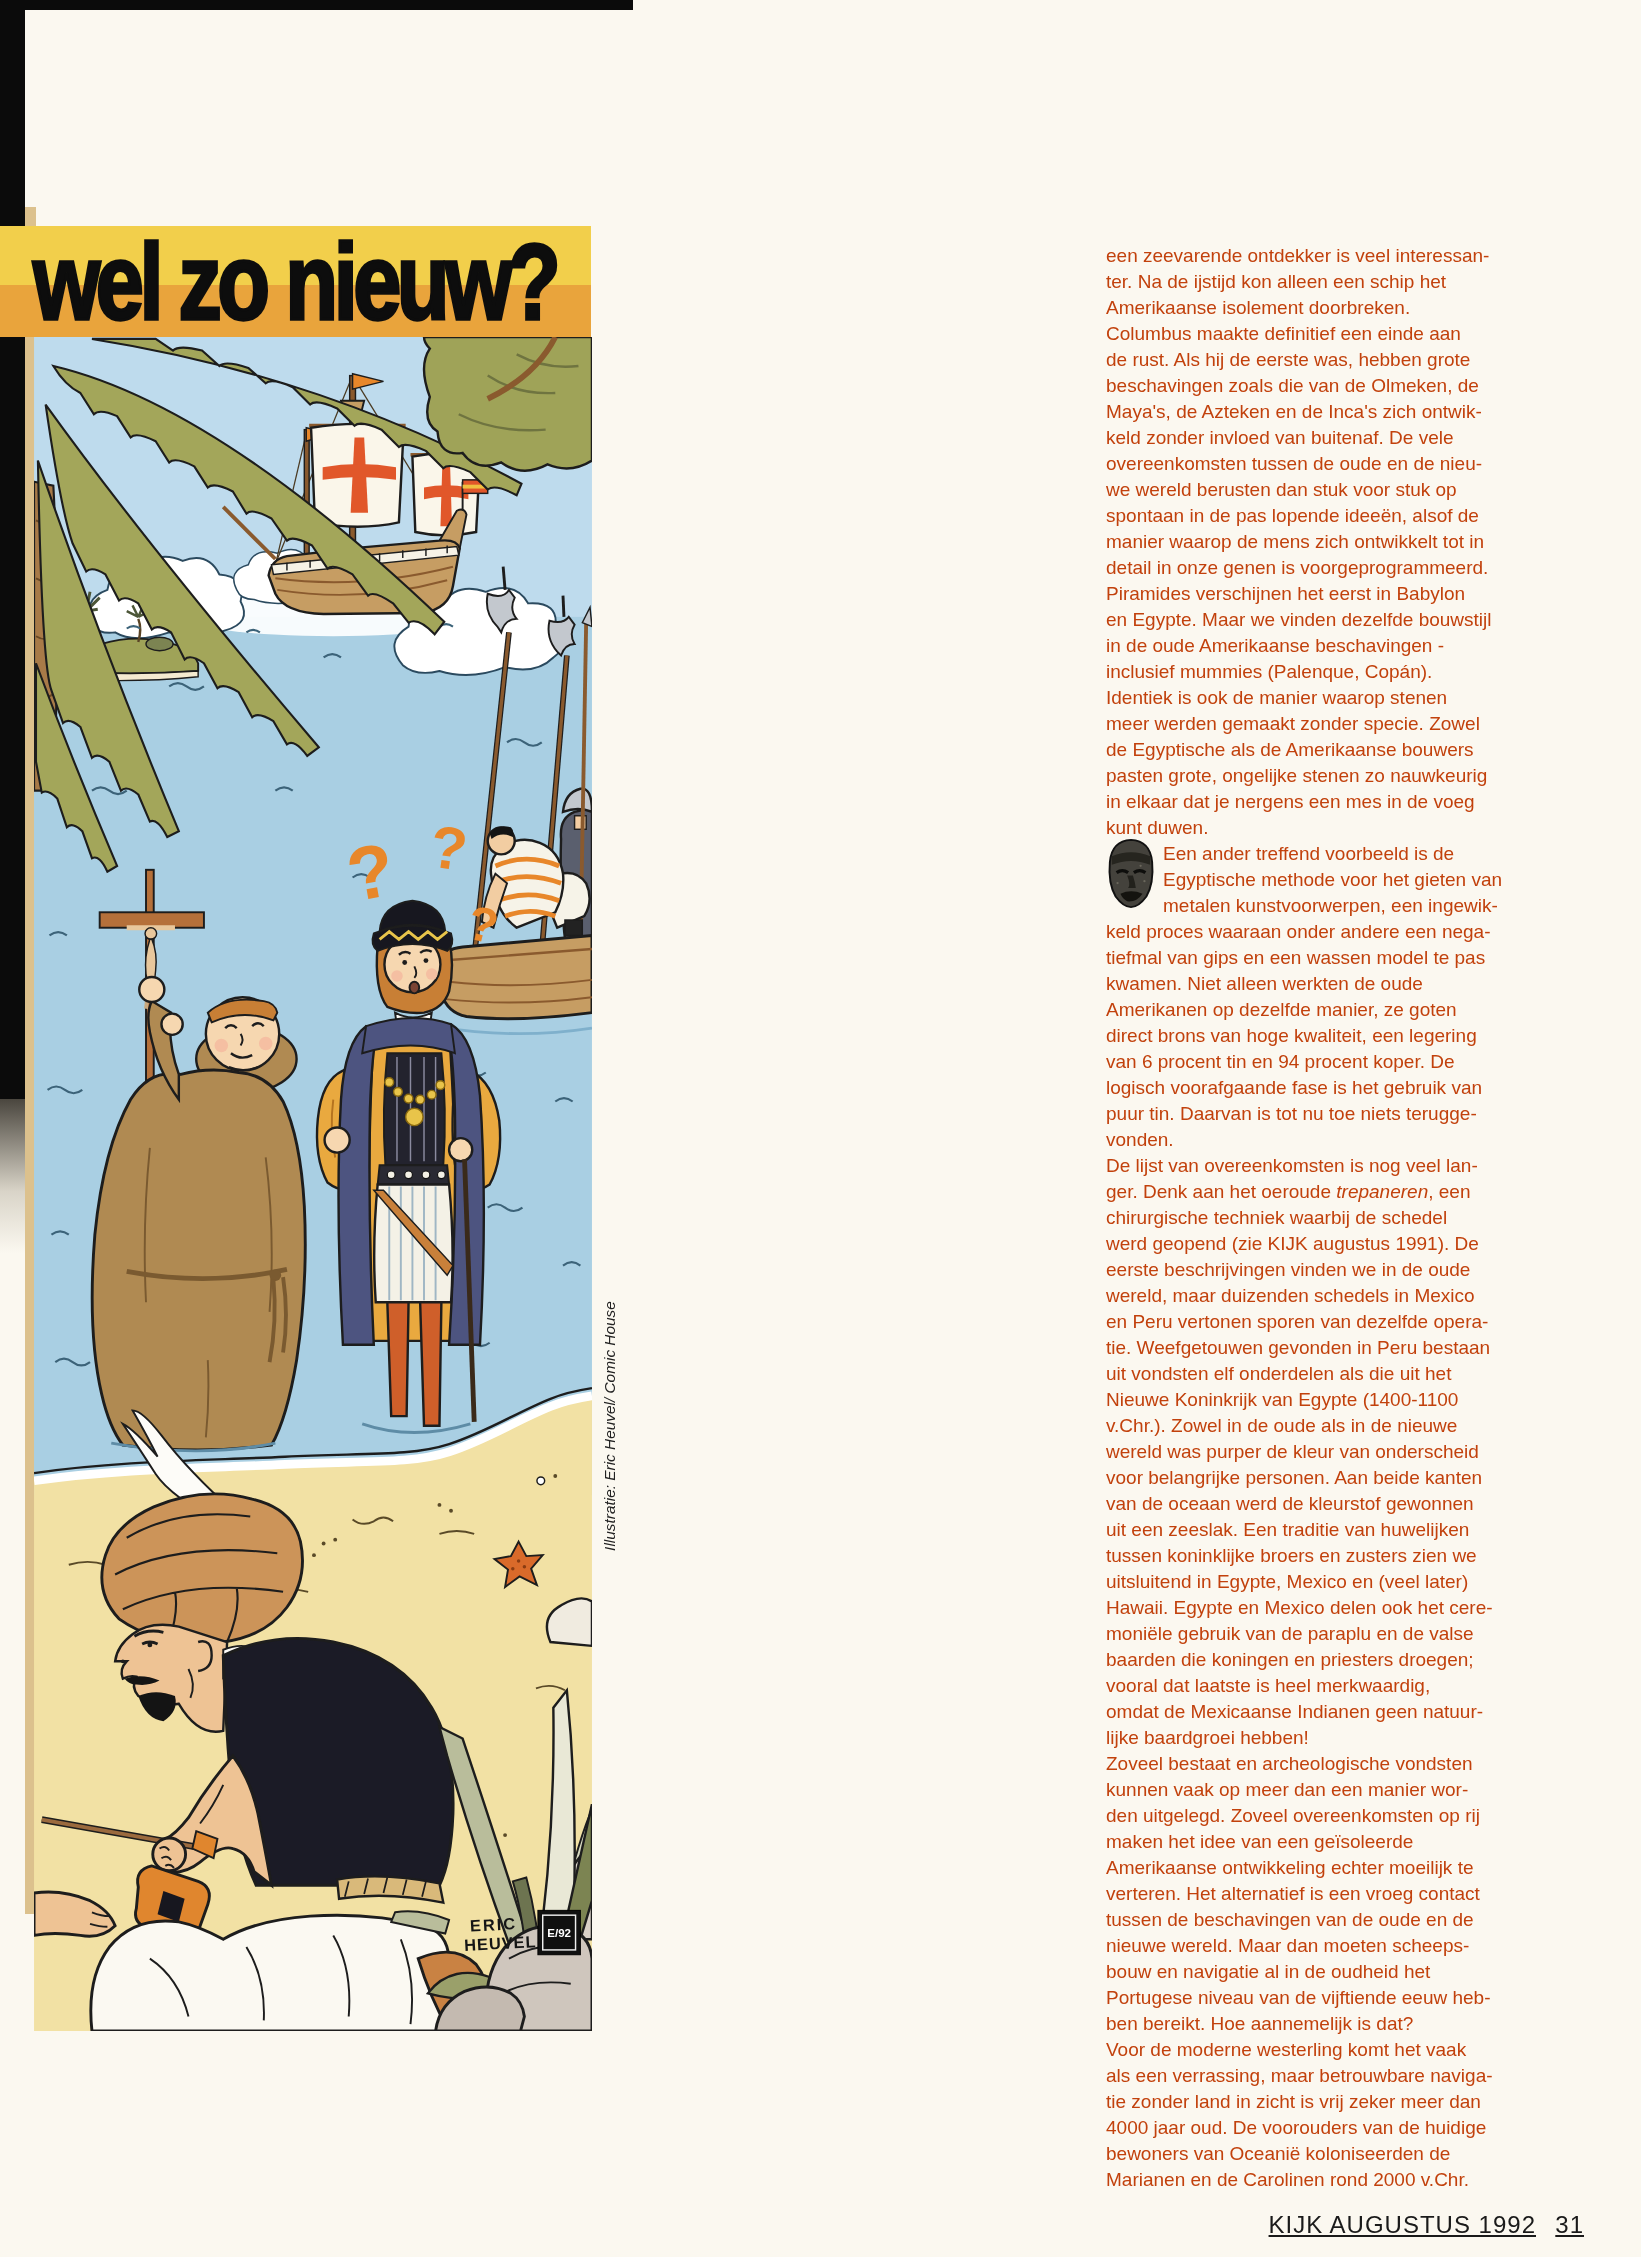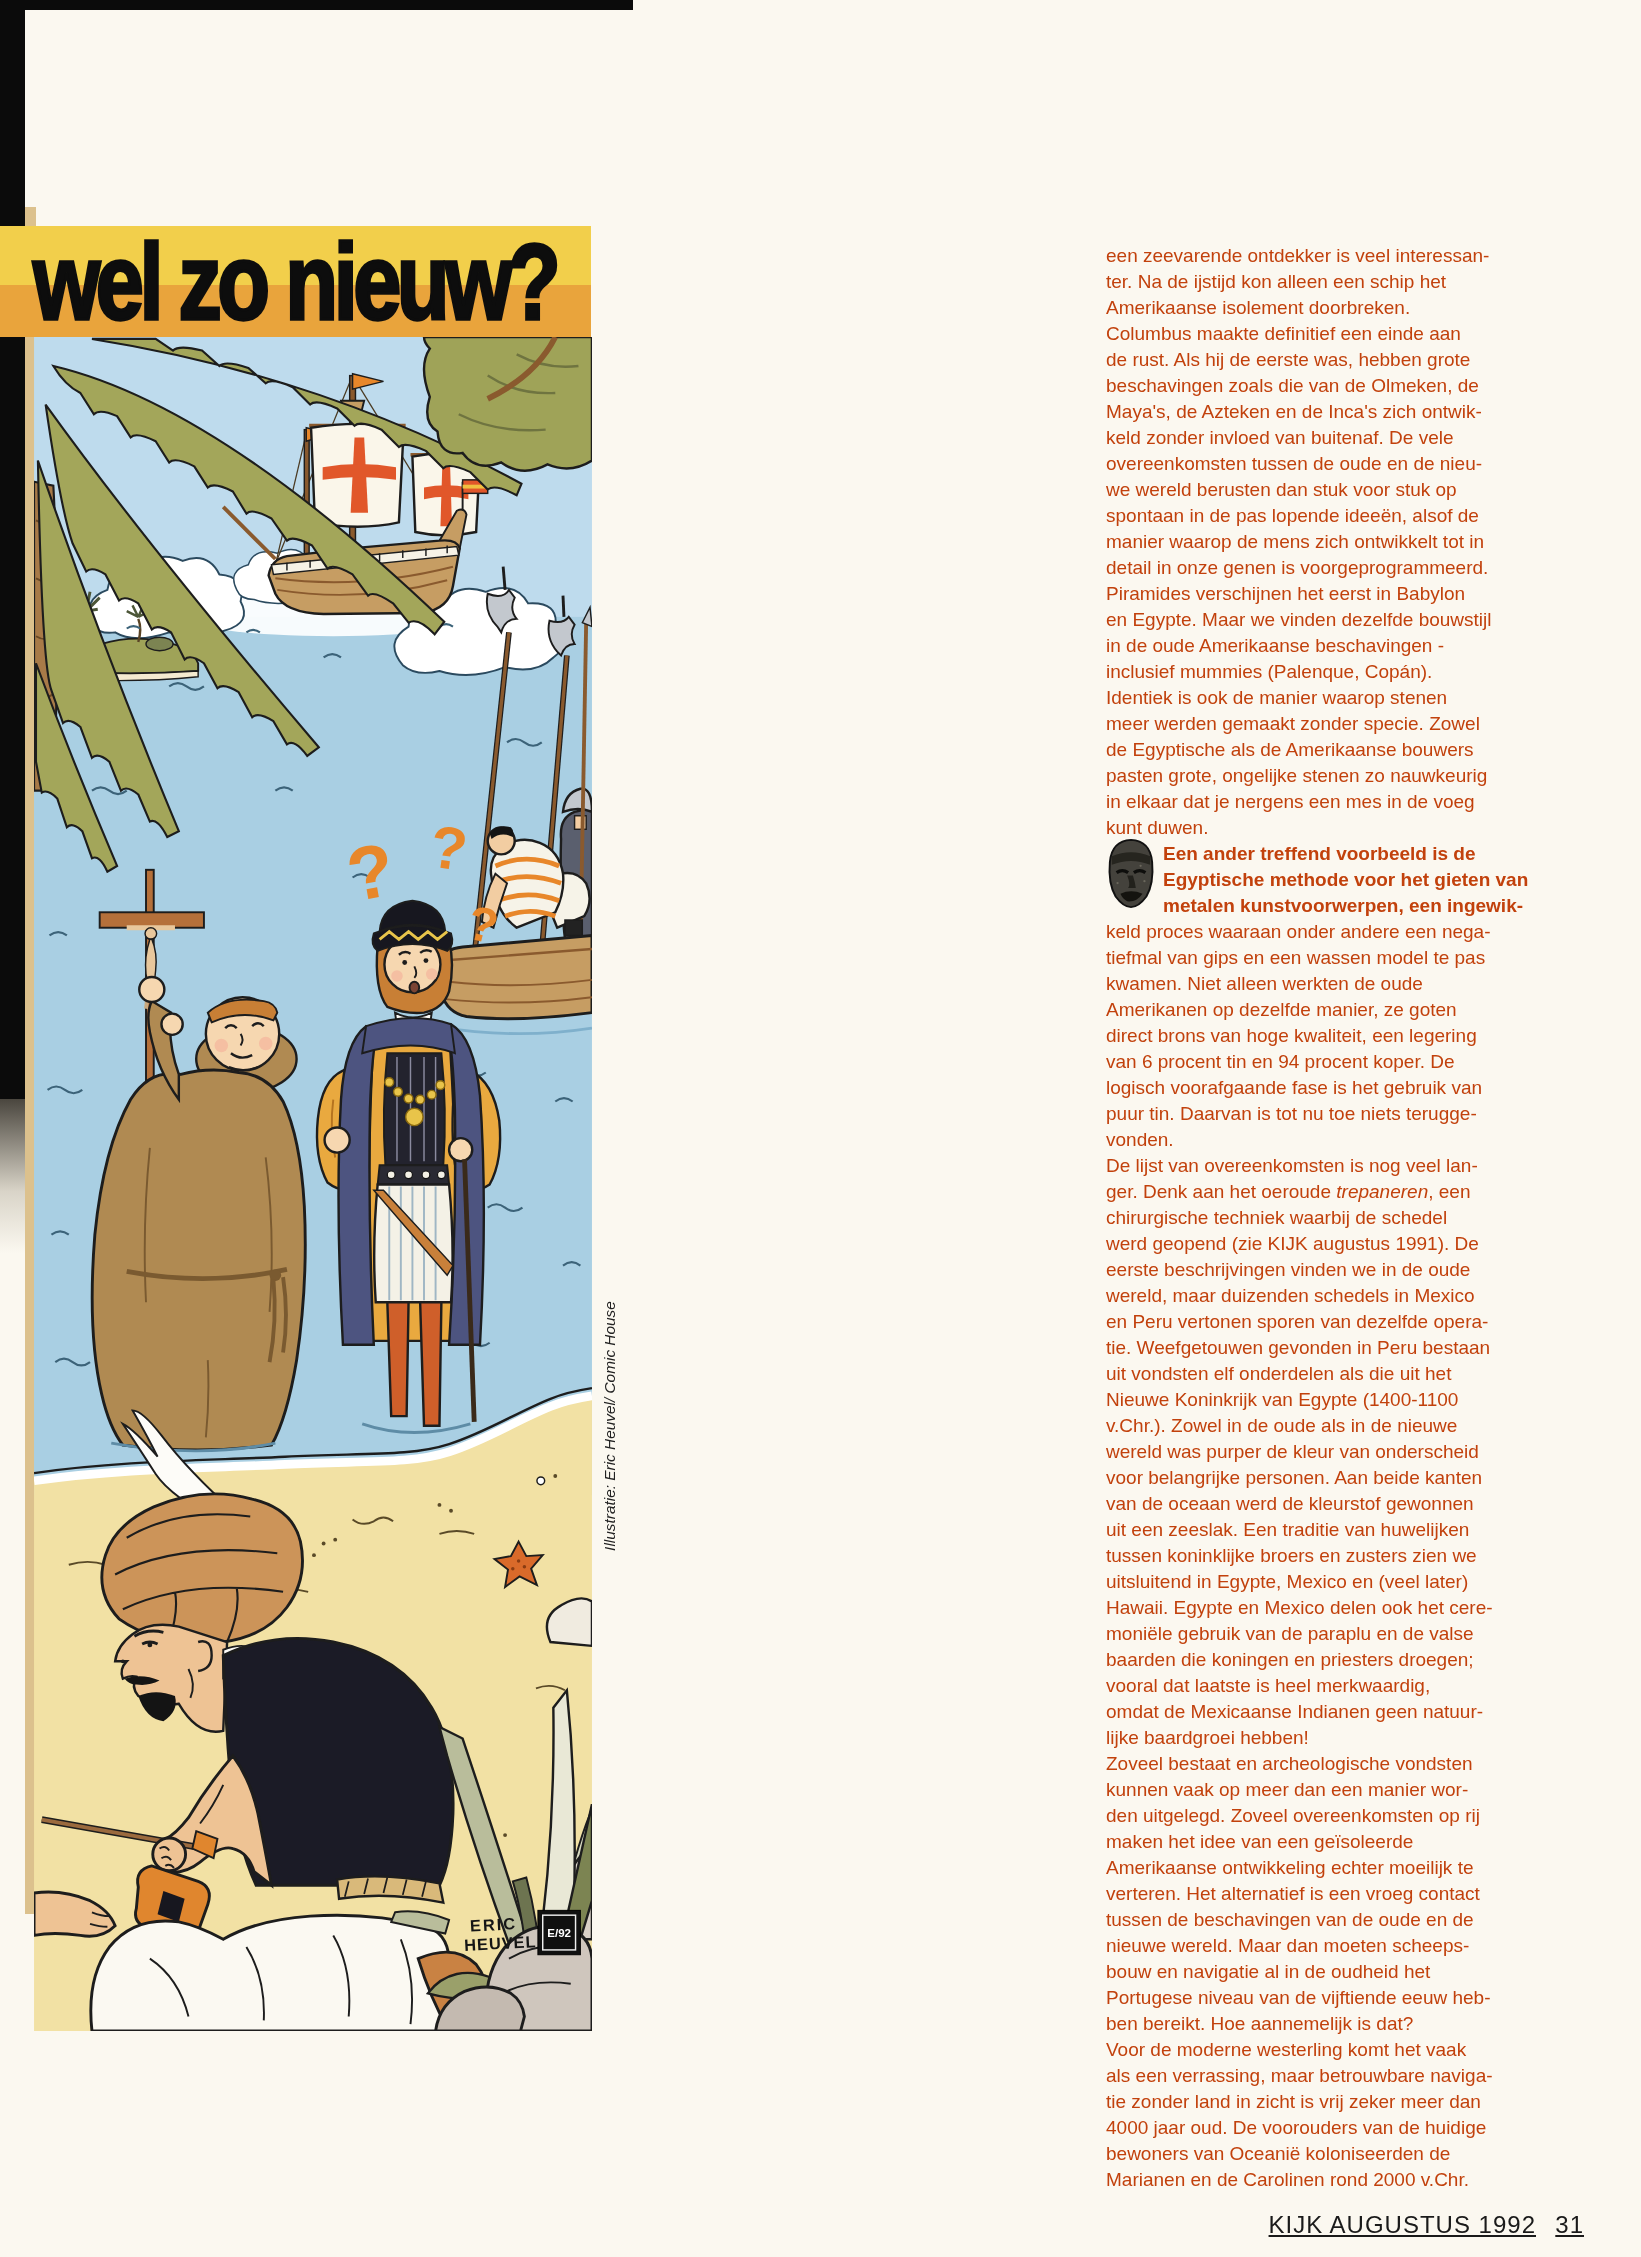--- a/index.html
+++ b/index.html
@@ -21,21 +21,21 @@
   
   .illustration{position:absolute;left:34px;top:337px;width:558px;height:1694px;}
   .illustration svg{display:block;}
   
   .credit{position:absolute;left:426px;top:1417px;width:367px;text-align:center;
         font-style:italic;font-size:15.4px;color:#222;transform:rotate(-90deg);}
   
   .article{position:absolute;left:1106px;top:243px;width:481px;font-size:19px;
         line-height:26px;color:#c2410c;}
   .tline{white-space:nowrap;height:26px;}
-  .tline.indent{padding-left:57px;font-weight:bold;}
+  .tline.indent{padding-left:57px;}
   .olmec{position:absolute;left:1106px;top:837px;}
   
   .footer{position:absolute;right:57px;top:2211px;font-size:24px;letter-spacing:1px;color:#1a1a1a;
         white-space:nowrap;text-decoration:underline;}
   .footer .pagenum{margin-left:19.3px;}
 </style>
 </head>
 <body>
 
 <div class="page">

